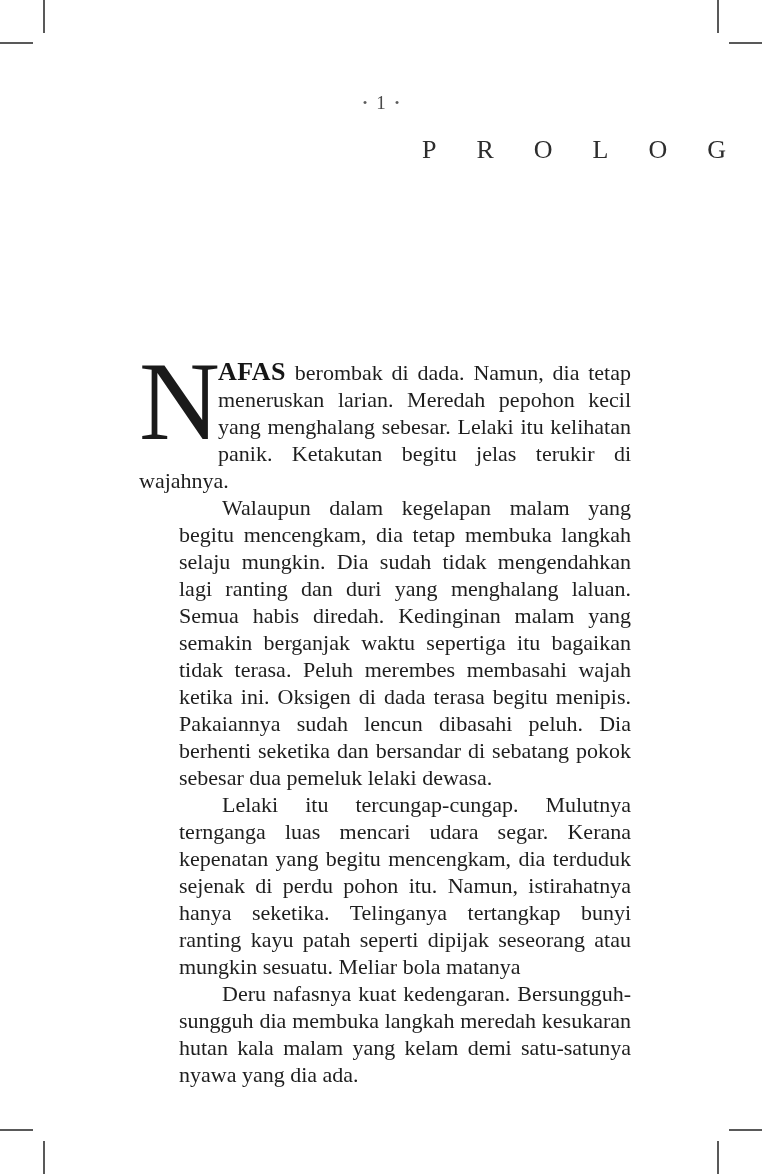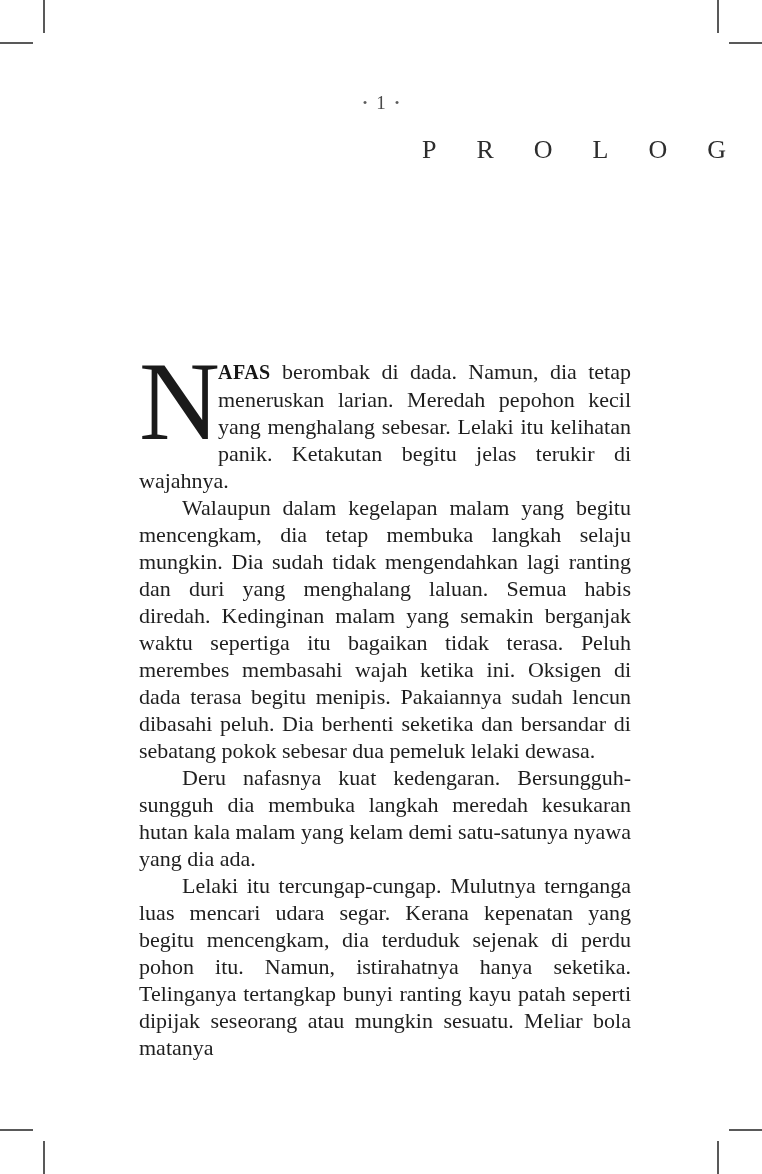--- a/index.html
+++ b/index.html
@@ -77,34 +77,35 @@
     color: #1e1e1e;
     font-size: 22px;
     line-height: 27px;
   }
   .para {
     margin: 0;
     text-align: justify;
   }
   .para.indent {
     text-indent: 43px;
+    margin-left: 40px;
   }
   .dropcap {
     float: left;
     width: 72px;
     height: 82px;
     margin: 3px 7px 0 0;
     font-size: 112px;
     line-height: 80px;
     color: #1a1a1a;
     overflow: visible;
   }
   .bold-lead {
     font-weight: 700;
-    font-size: 20px;
+    font-size: 26px;
     letter-spacing: 0.5px;
     color: #161616;
   }
 </style>
 </head>
 <body>
 
 <div class="sheet">
 
   <div class="crop tl-v"></div>
@@ -122,17 +123,17 @@
     <span class="dot">•</span>
   </div>
 
   <h1 class="prolog-title">PROLOG</h1>
 
   <div class="text-block">
     <p class="para">
       <span class="dropcap">N</span><span class="bold-lead">AFAS</span><span> berombak di dada. Namun, dia tetap meneruskan larian. Meredah pepohon kecil yang menghalang sebesar. Lelaki itu kelihatan panik. Ketakutan begitu jelas terukir di wajahnya.</span>
     </p>
     <p class="para indent">Walaupun dalam kegelapan malam yang begitu mencengkam, dia tetap membuka langkah selaju mungkin. Dia sudah tidak mengendahkan lagi ranting dan duri yang menghalang laluan. Semua habis diredah. Kedinginan malam yang semakin berganjak waktu sepertiga itu bagaikan tidak terasa. Peluh merembes membasahi wajah ketika ini. Oksigen di dada terasa begitu menipis. Pakaiannya sudah lencun dibasahi peluh. Dia berhenti seketika dan bersandar di sebatang pokok sebesar dua pemeluk lelaki dewasa.</p>
+    <p class="para indent">Lelaki itu tercungap-cungap. Mulutnya ternganga luas mencari udara segar. Kerana kepenatan yang begitu mencengkam, dia terduduk sejenak di perdu pohon itu. Namun, istirahatnya hanya seketika. Telinganya tertangkap bunyi ranting kayu patah seperti dipijak seseorang atau mungkin sesuatu. Meliar bola matanya</p>
     <p class="para indent">Deru nafasnya kuat kedengaran. Bersungguh-sungguh dia membuka langkah meredah kesukaran hutan kala malam yang kelam demi satu-satunya nyawa yang dia ada.</p>
-    <p class="para indent">Lelaki itu tercungap-cungap. Mulutnya ternganga luas mencari udara segar. Kerana kepenatan yang begitu mencengkam, dia terduduk sejenak di perdu pohon itu. Namun, istirahatnya hanya seketika. Telinganya tertangkap bunyi ranting kayu patah seperti dipijak seseorang atau mungkin sesuatu. Meliar bola matanya</p>
   </div>
 
 </div>
 
 </body></html>

